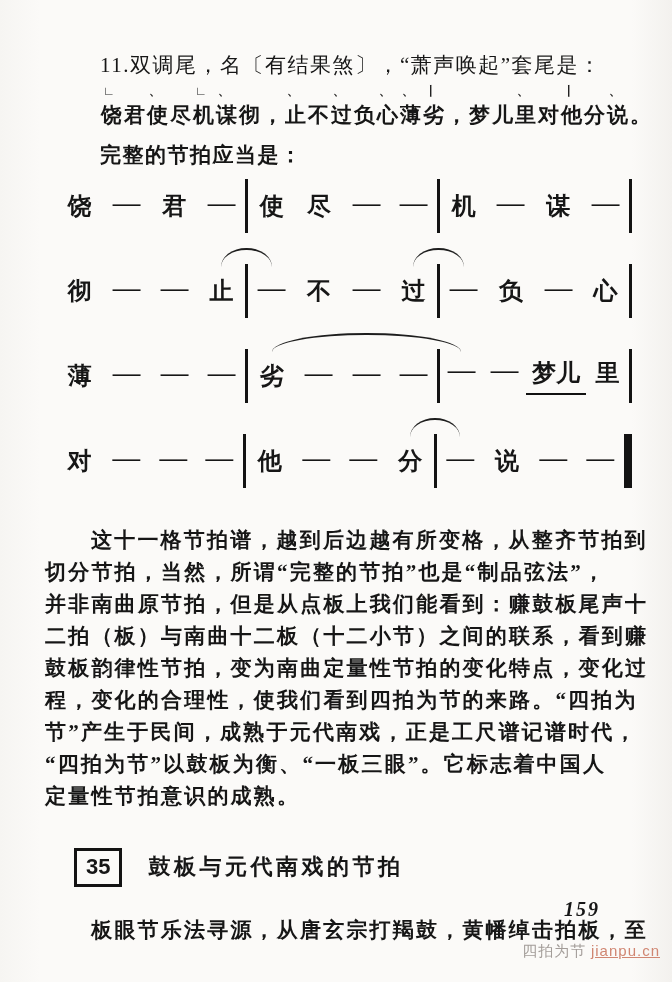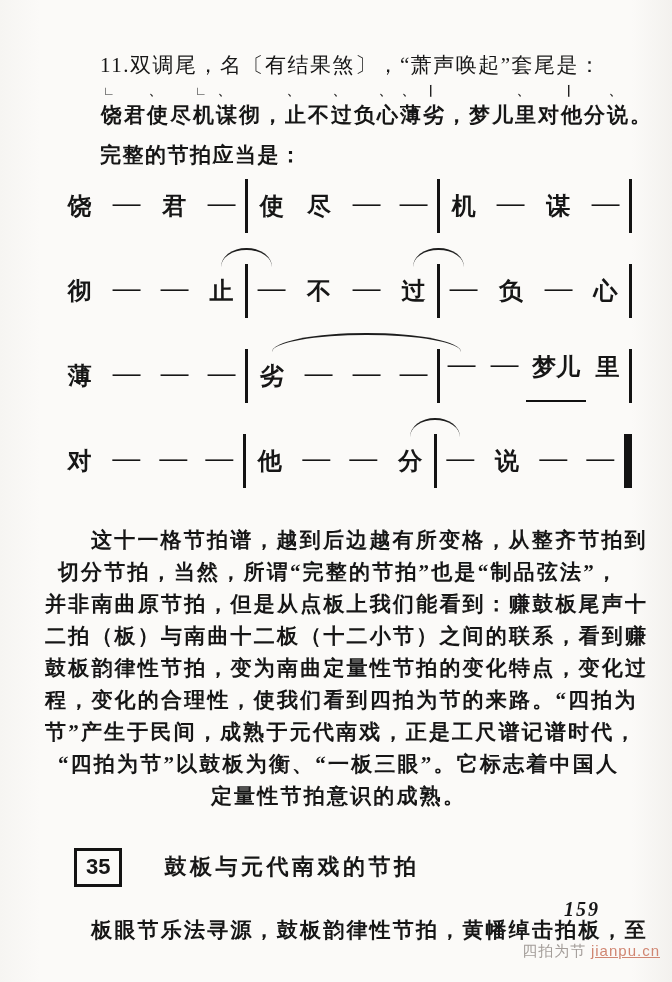--- a/index.html
+++ b/index.html
@@ -25,34 +25,34 @@
   
   .notation{margin:14px 40px 0 56px;}
   .n-line{
     position:relative;display:flex;align-items:center;
     height:44px;margin-bottom:41px;
     font-size:24px;font-weight:600;
   }
   .measure{flex:1;display:flex;}
   .cell{flex:1;text-align:center;white-space:nowrap;}
   .cell.dash{font-weight:700;transform:scaleX(1.15);}
-  .cell.u{text-decoration:none;border-bottom:2px solid #111;align-self:center;padding-bottom:17px;flex:1.4;}
+  .cell.u{text-decoration:none;border-bottom:2px solid #111;align-self:center;padding-bottom:4px;flex:1.4;}
   .bar{width:3px;height:54px;background:#131313;flex:0 0 auto;}
   .bar.final{width:8px;}
   .tie{
     position:absolute;height:17px;
     border-top:2px solid #1d1d1d;
     border-radius:50% 50% 0 0 / 100% 100% 0 0;
   }
   
-  .body-par{margin:8px 40px 0 45px;text-align:center;}
+  .body-par{margin:8px 40px 0 45px;}
   .bline{font-size:21px;font-weight:600;letter-spacing:2.2px;line-height:32px;white-space:nowrap;}
   .bline.indent{padding-left:46px;}
   
-  .section{margin:32px 0 0 74px;display:flex;align-items:center;height:46px;gap:16px;}
+  .section{margin:32px 0 0 74px;display:flex;align-items:center;height:46px;}
   .section-num{
     border:3px solid #131313;padding:3px 9px 4px 9px;
     font-size:22px;font-weight:700;font-family:"Liberation Sans","DejaVu Sans",sans-serif;
   }
   .section-title{margin-left:26px;font-size:22px;font-weight:800;letter-spacing:3.5px;text-align:right;}
   
   .footer-par{margin:24px 40px 0 45px;font-size:21px;font-weight:600;letter-spacing:2.2px;line-height:32px;text-indent:2.2em;white-space:nowrap;}
   .page-num{
     position:absolute;top:898px;left:552px;
     font-size:20px;font-style:italic;font-weight:600;letter-spacing:2px;margin-left:12px;
@@ -181,21 +181,21 @@
       <div class="bline">节”产生于民间，成熟于元代南戏，正是工尺谱记谱时代，</div>
       <div class="bline">“四拍为节”以鼓板为衡、“一板三眼”。它标志着中国人</div>
       <div class="bline">定量性节拍意识的成熟。</div>
     </div>
 
   <div class="section">
     <span class="section-num">35</span>
     <span class="section-title">鼓板与元代南戏的节拍</span>
   </div>
 
-  <div class="footer-par">板眼节乐法寻源，鼓板韵律性节拍，黄幡绰击拍板，至</div>
+  <div class="footer-par">板眼节乐法寻源，从唐玄宗打羯鼓，黄幡绰击拍板，至</div>
 
   <div class="page-num">159</div>
 
   <div class="watermark">
     <span class="wm-name">四拍为节</span>
     <span class="wm-url">jianpu.cn</span>
   </div>
 
 </div>
 

